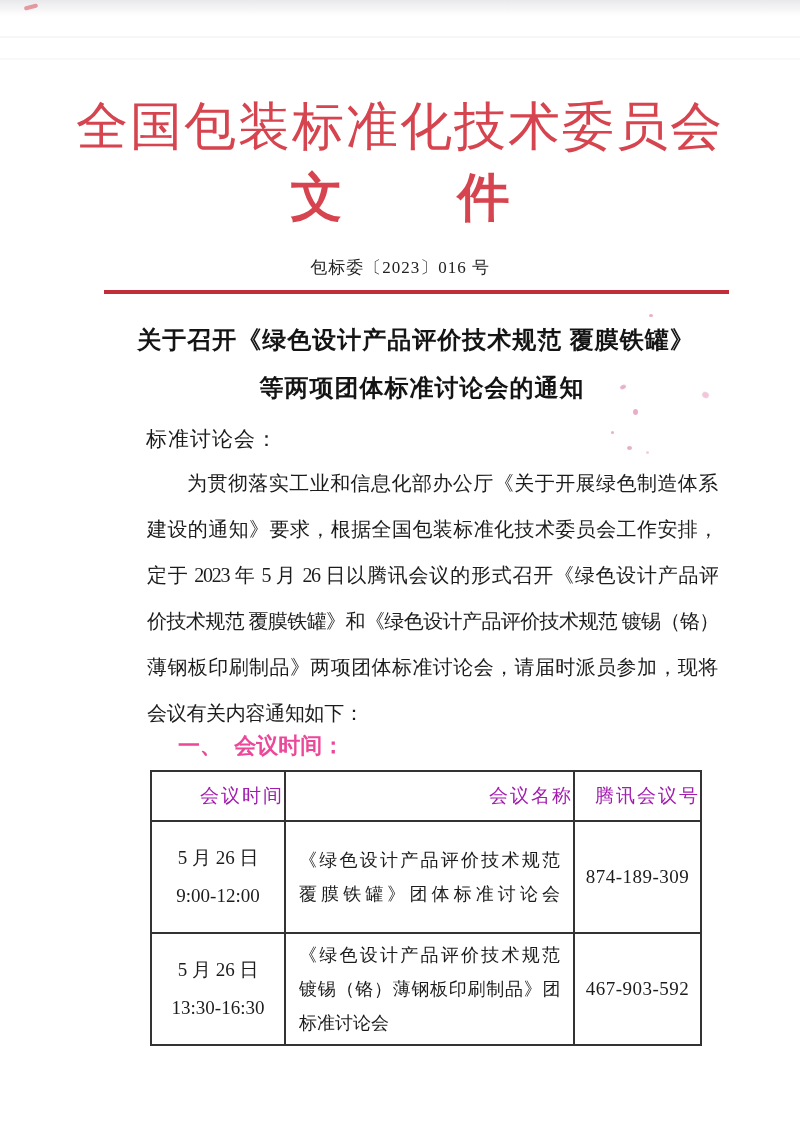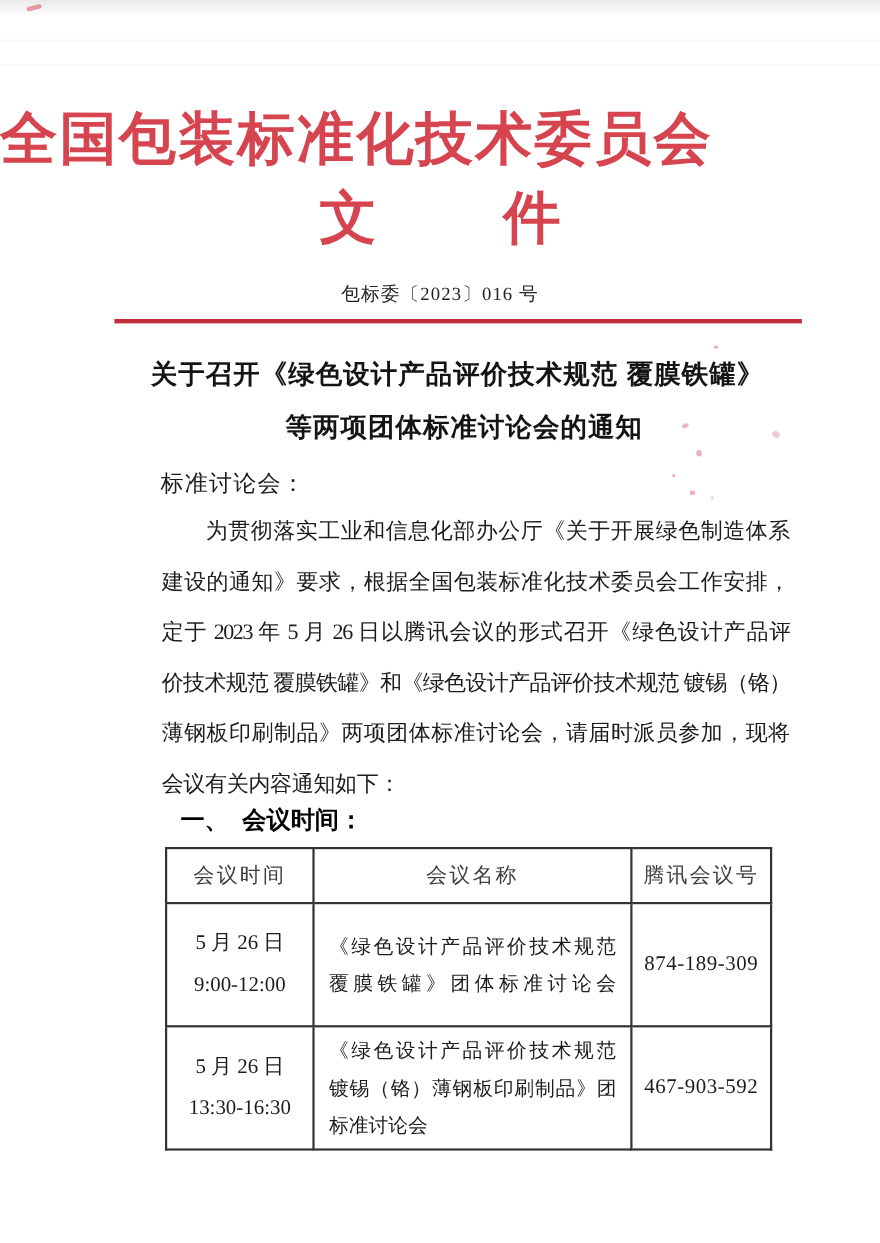--- a/index.html
+++ b/index.html
@@ -22,22 +22,22 @@
   .scan-streak { position: absolute; left: 0; width: 800px; height: 2px; background: #000; opacity: 0.035; }
   .smudge { position: absolute; border-radius: 50%; background: rgba(199,62,128,0.42); filter: blur(0.6px); }
   .red-speck {
     position: absolute; top: 5px; left: 24px; width: 14px; height: 4px;
     background: rgba(212,63,74,0.5); transform: rotate(-14deg); border-radius: 2px;
   }
 
   
   .org-title {
     position: absolute; top: 92px; left: 0; width: 800px;
-    text-align: left;
-    font-size: 52px; font-weight: bold; letter-spacing: 2px;
+    text-align: center;
+    font-size: 52px; font-weight: normal; letter-spacing: 2px;
     color: #d6454f;
   }
   .doc-word {
     position: absolute; top: 163px; left: 0; width: 800px;
     display: flex; justify-content: center; gap: 115px;
     font-size: 52px; font-weight: bold; color: #d6454f;
   }
   .doc-number {
     position: absolute; top: 256px; left: 0; width: 800px;
     text-align: center; font-size: 17px; letter-spacing: 1px;
@@ -66,40 +66,40 @@
   .paragraph { position: absolute; top: 460px; left: 147px; width: 571px; }
   .pline {
     height: 46px; line-height: 46px; font-size: 20px; color: #1c1c1c;
     letter-spacing: -0.3px; overflow: hidden;
   }
   .pline.tight { letter-spacing: -1.3px; }
   .fill { text-align: justify; text-align-last: justify; text-justify: inter-ideograph; }
   .pline.indent { text-indent: 2em; }
 
   .section-heading {
-    position: absolute; top: 731px; left: 164px;
+    position: absolute; top: 731px; left: 178px;
     font-family: "Liberation Sans", "DejaVu Sans", sans-serif;
-    font-weight: 700; font-size: 22px; color: #000000; white-space: pre;
+    font-weight: 700; font-size: 22px; color: #ec4899; white-space: pre;
   }
 
   
   table.meeting {
     position: absolute; top: 770px; left: 150px;
     width: 550px; border-collapse: collapse; table-layout: fixed;
   }
   table.meeting th, table.meeting td {
     border: 2px solid #333; font-weight: normal; vertical-align: middle;
   }
   .col-time { width: 134px; }
   .col-name { width: 289px; }
   .col-id   { width: 127px; }
   tr.head-row { height: 50px; }
   tr.body-row-1 { height: 112px; }
   tr.body-row-2 { height: 112px; }
-  th.hcell { font-size: 19px; text-align: center; letter-spacing: 2px; color: #404040; }
+  th.hcell { font-size: 19px; text-align: right; letter-spacing: 2px; color: #a21caf; }
   td.time-cell { text-align: center; font-size: 19px; color: #1c1c1c; margin-left: 28px; }
   .time-line { height: 38px; line-height: 38px; }
   td.name-cell { padding: 0 13px; font-size: 18px; color: #1c1c1c; }
   .name-line { height: 34px; line-height: 34px; overflow: hidden; }
   .name-line.tight { letter-spacing: -0.5px; }
   td.id-cell { text-align: center; font-size: 19px; letter-spacing: 0.5px; color: #1c1c1c; margin-top: 12px; }
 </style>
 </head>
 <body>
 

